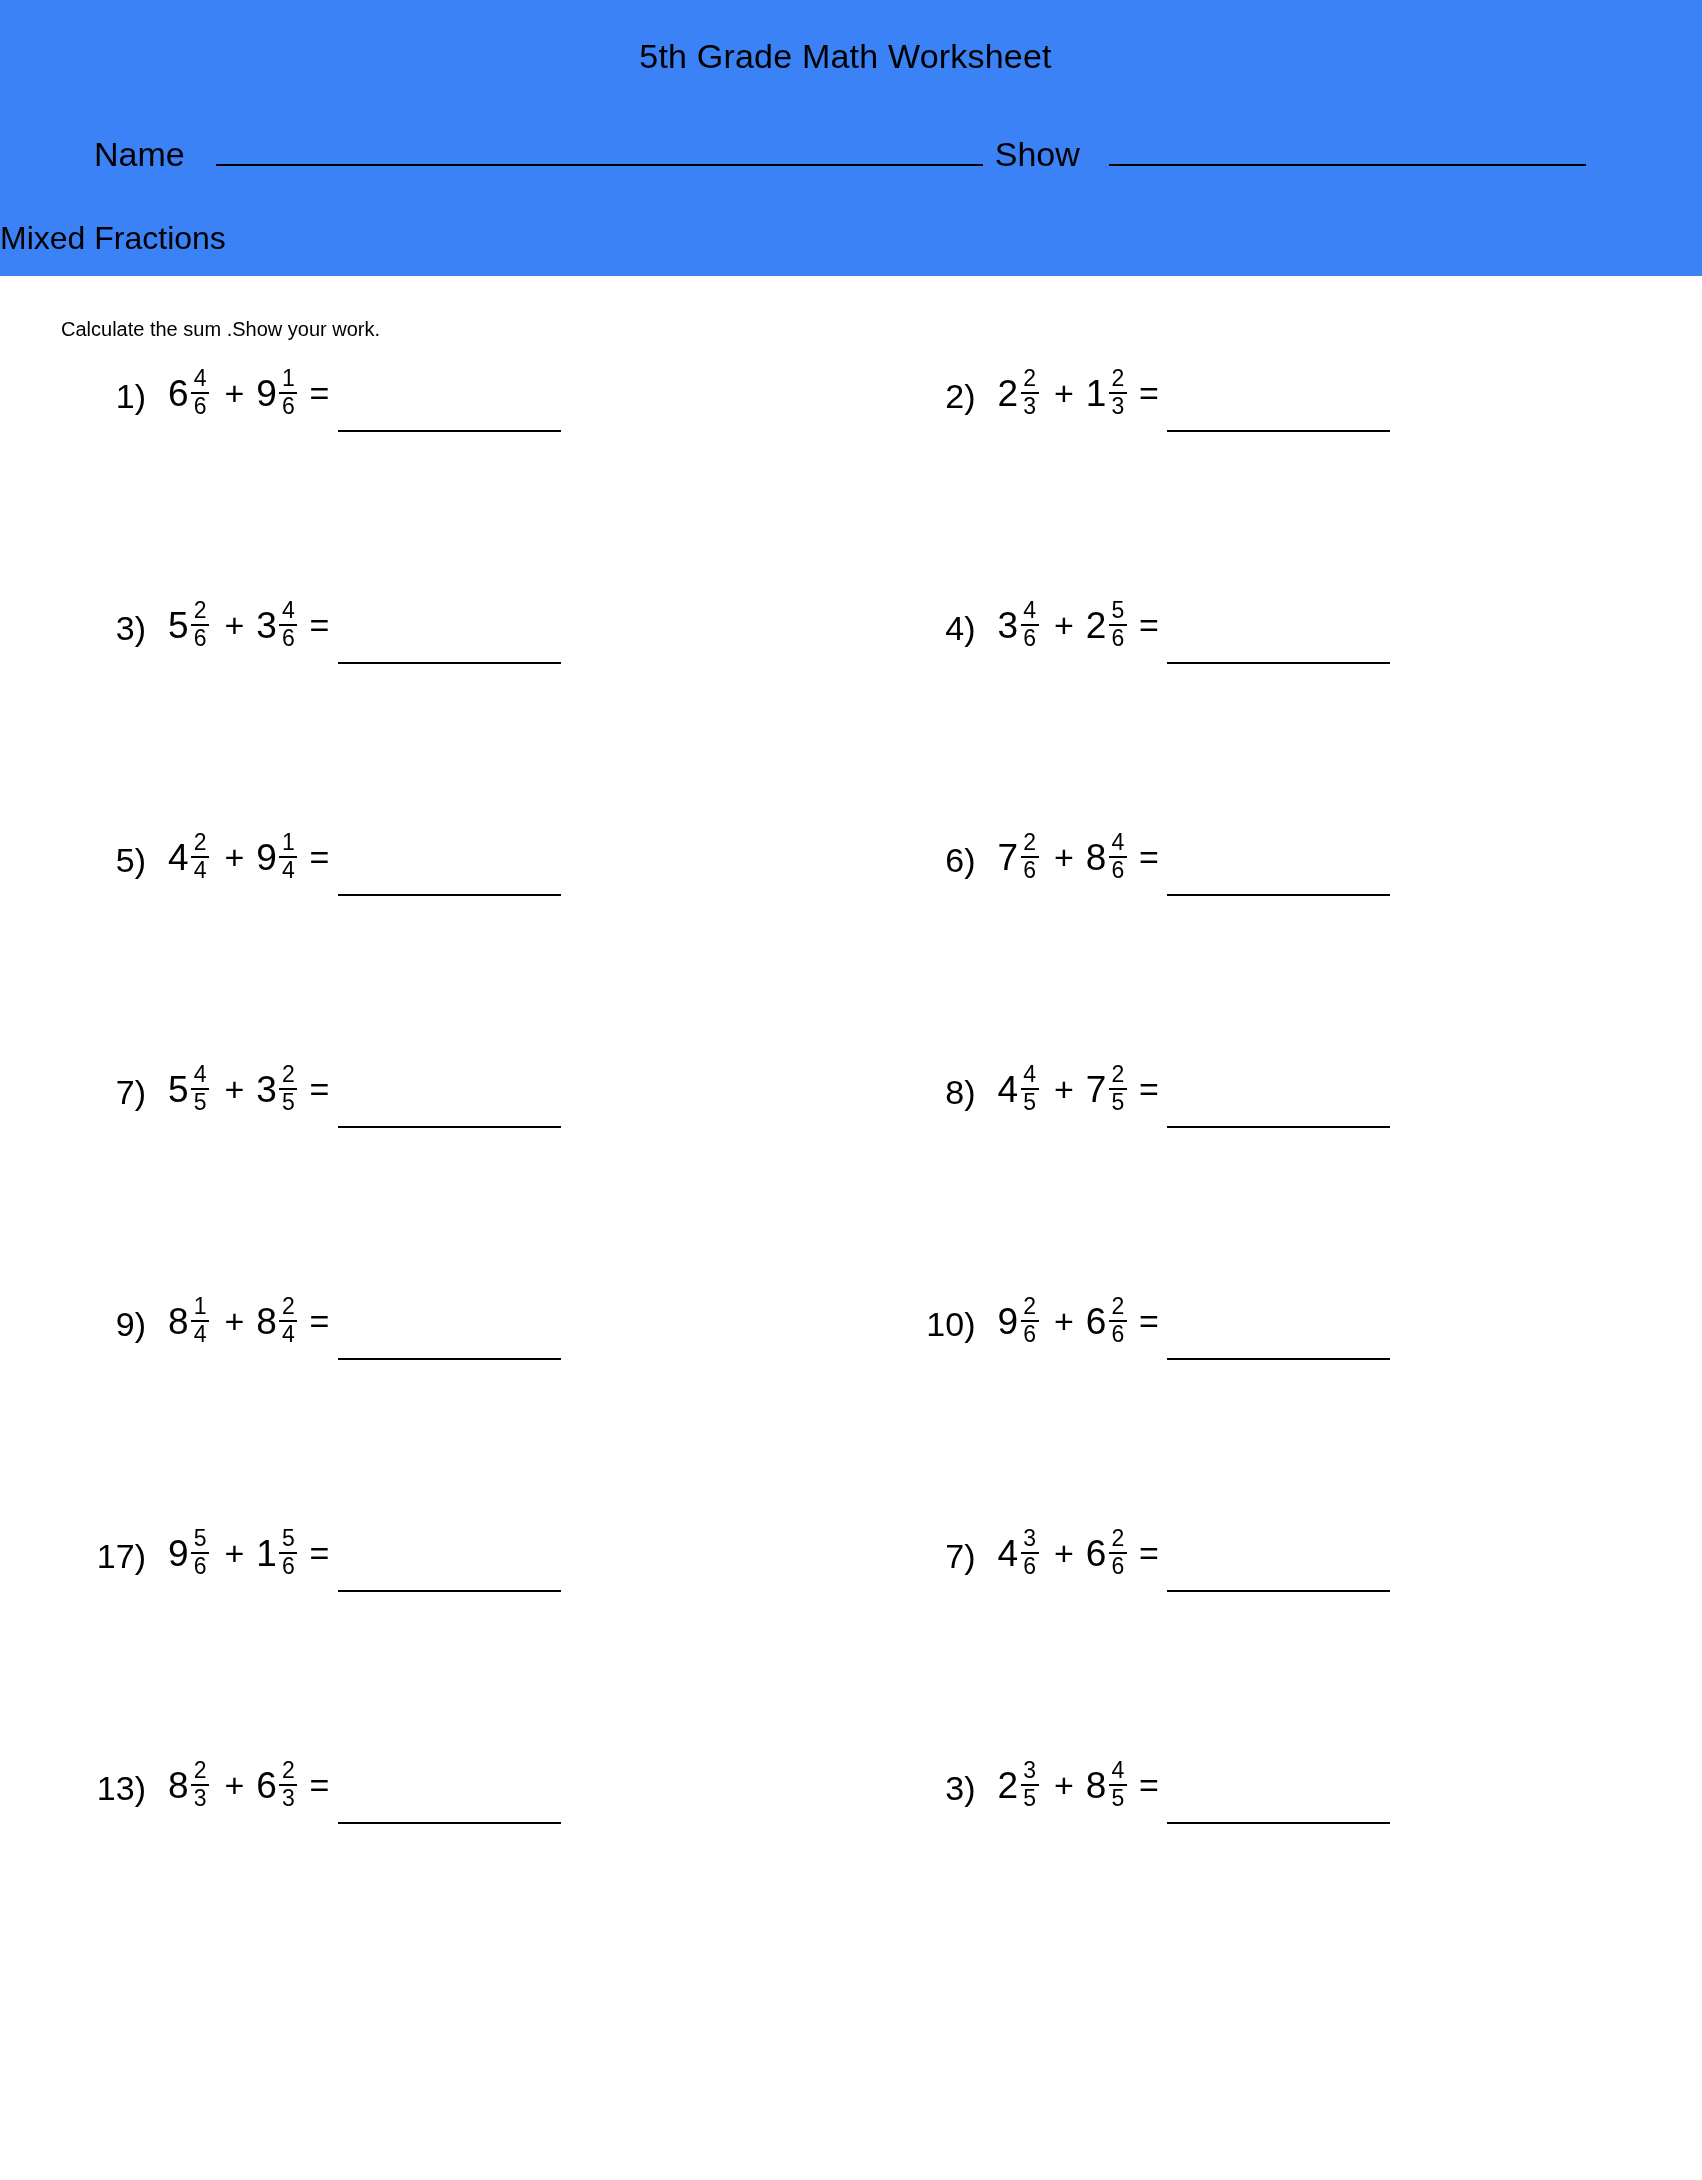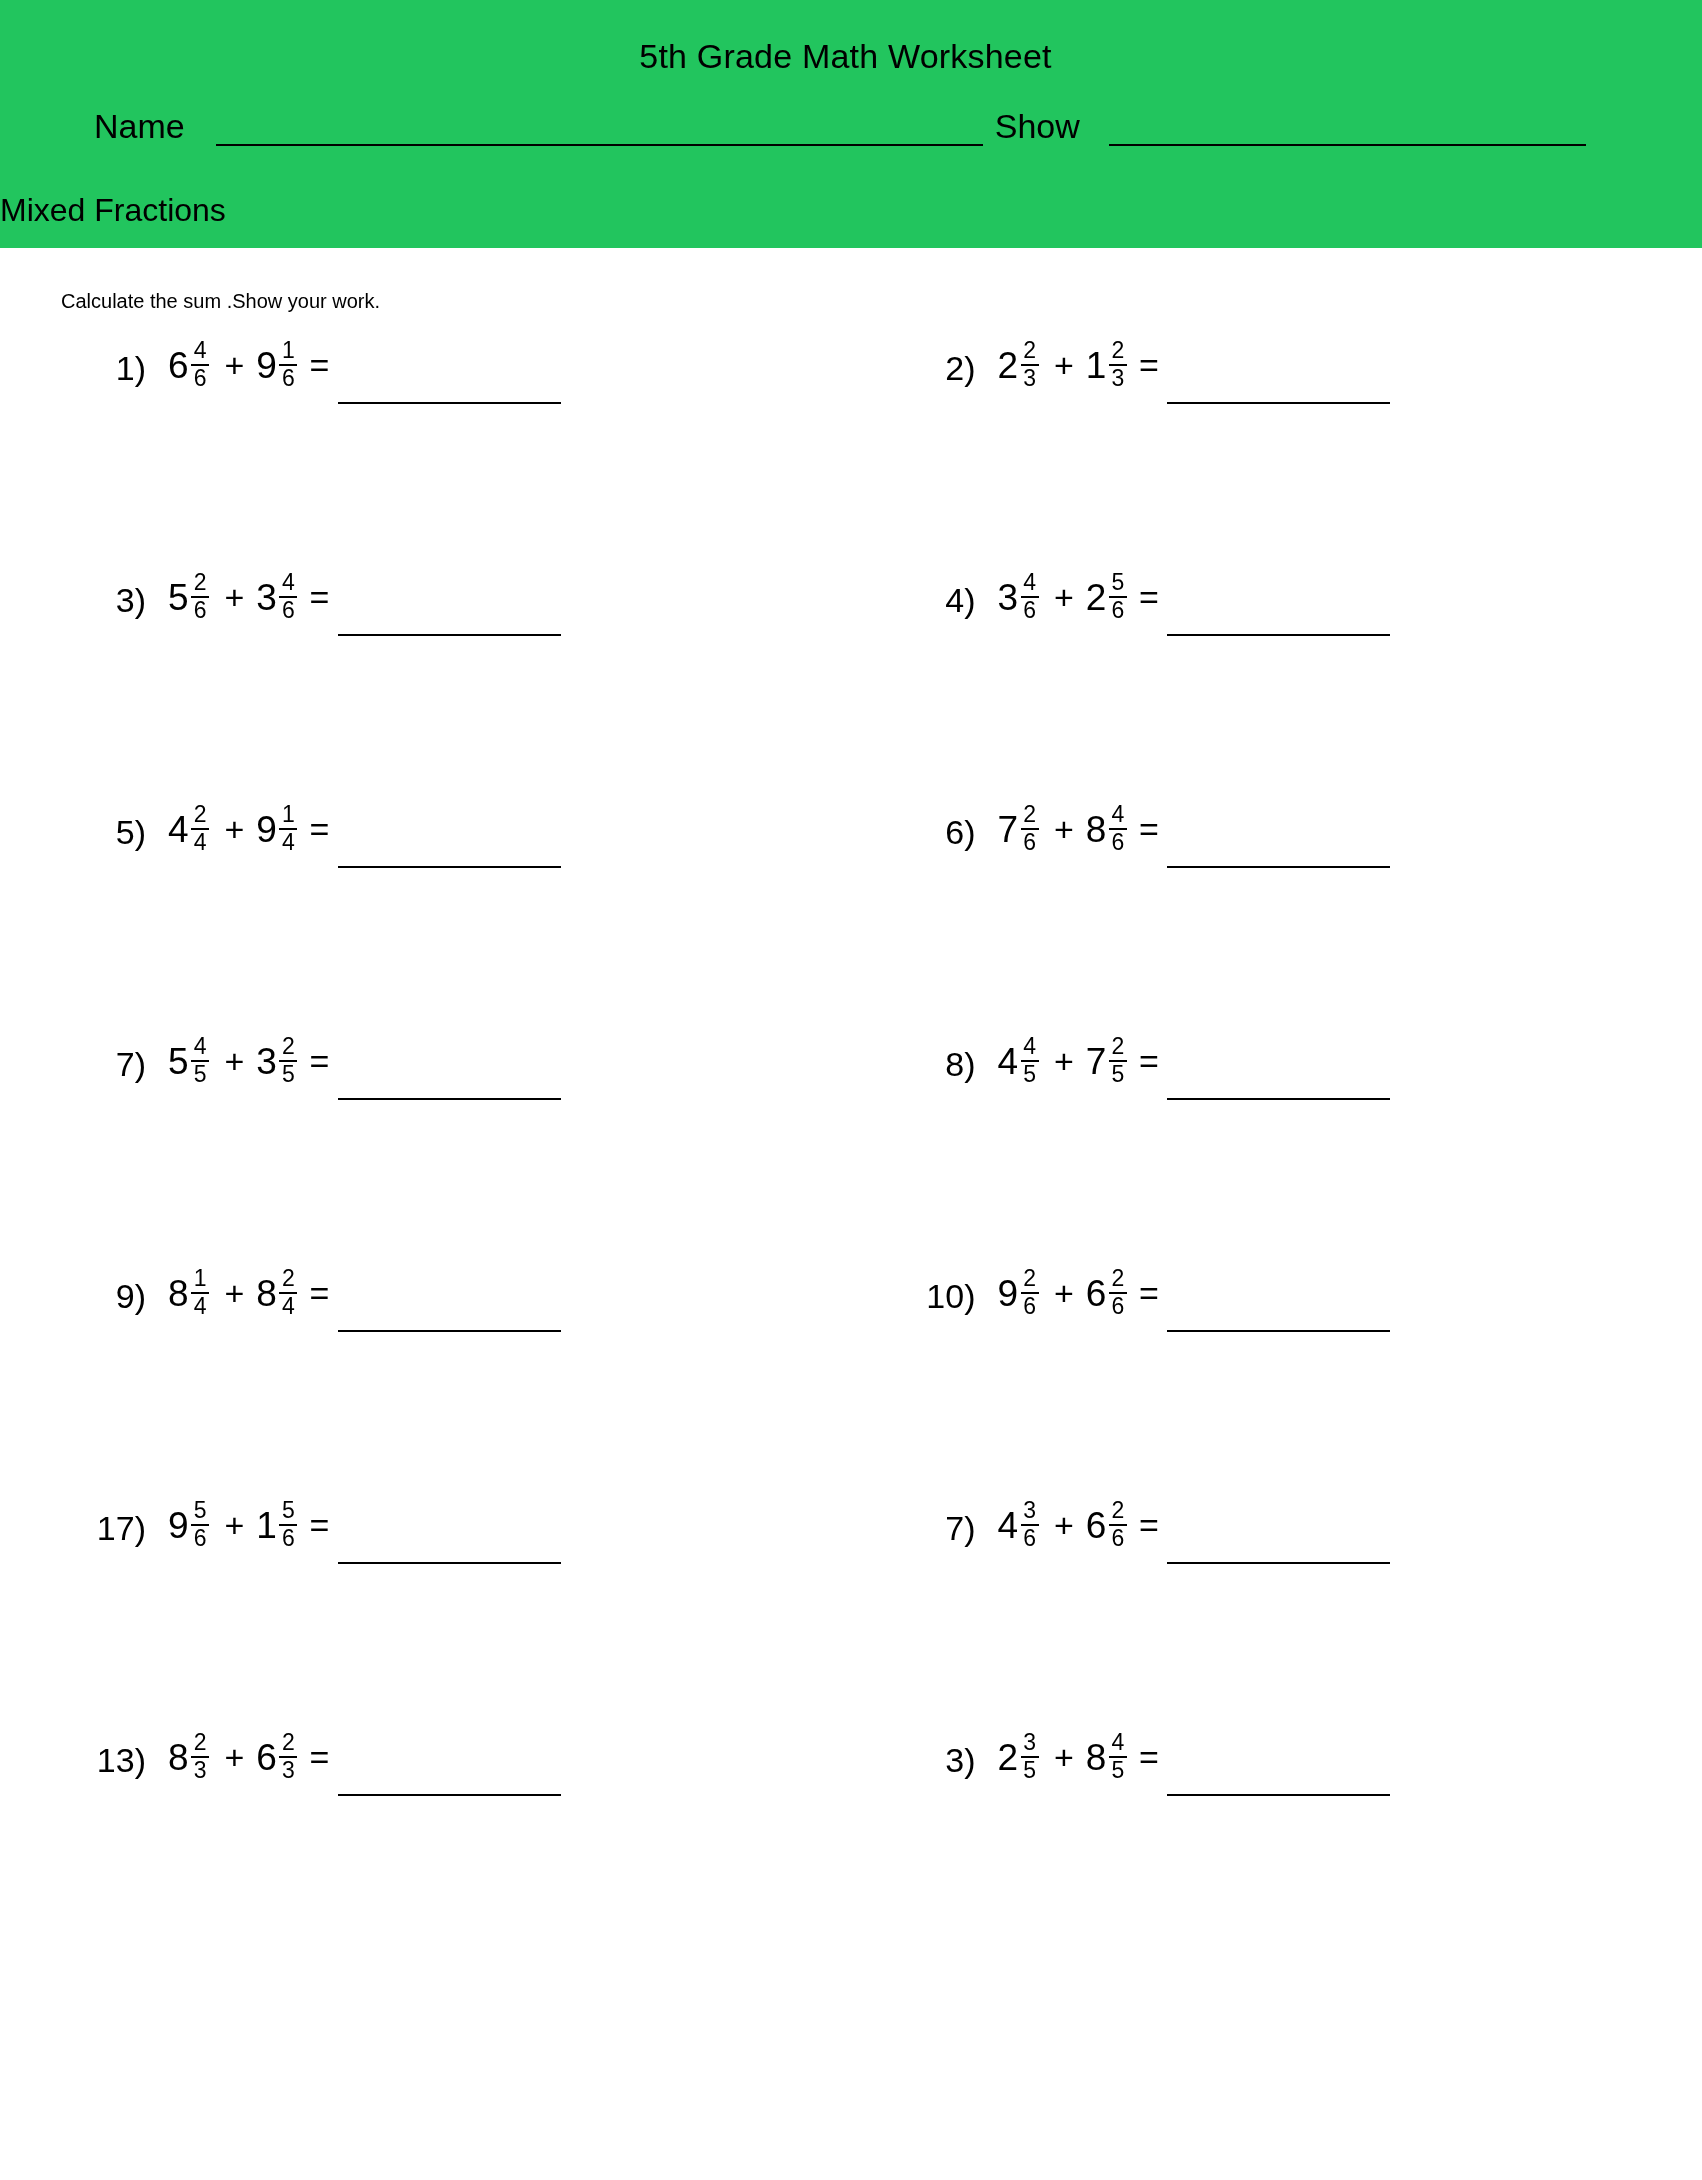--- a/index.html
+++ b/index.html
@@ -11,35 +11,34 @@
     width: 1703px;
     height: 2181px;
     font-family: "Liberation Sans", sans-serif;
     color: #000000;
     position: relative;
     overflow: hidden;
   }
 
   
   .header-band {
-    background: #22c55e;
+    background: #3b82f6;
     padding: 22px 12px 19px 0;
     width: 100%;
     box-sizing: border-box;
   }
   .worksheet-title {
     text-align: center;
     font-size: 34px;
     letter-spacing: 0.2px;
     margin: 15.3px 0 0 0;
   }
   .name-date-row {
     display: flex;
-    align-items: flex-end;
-    margin: 31px 0 0 0;
+    margin: 59px 0 0 0;
     padding: 0 51px 0 94px;
     font-size: 34px;
     box-sizing: border-box;
     gap: 12px;
   }
   .nd-label {
     white-space: nowrap;
   }
   .nd-rule {
     border-bottom: 2.6px solid #000;

